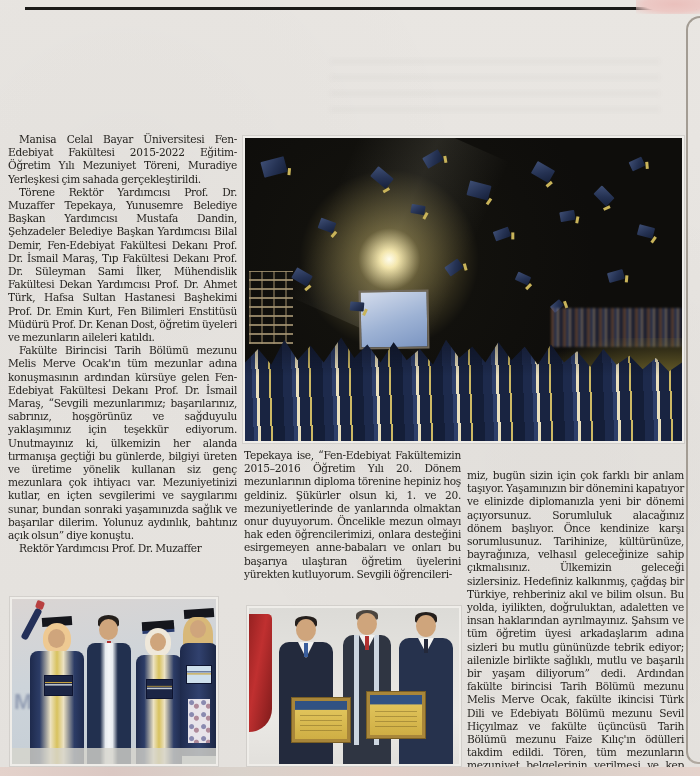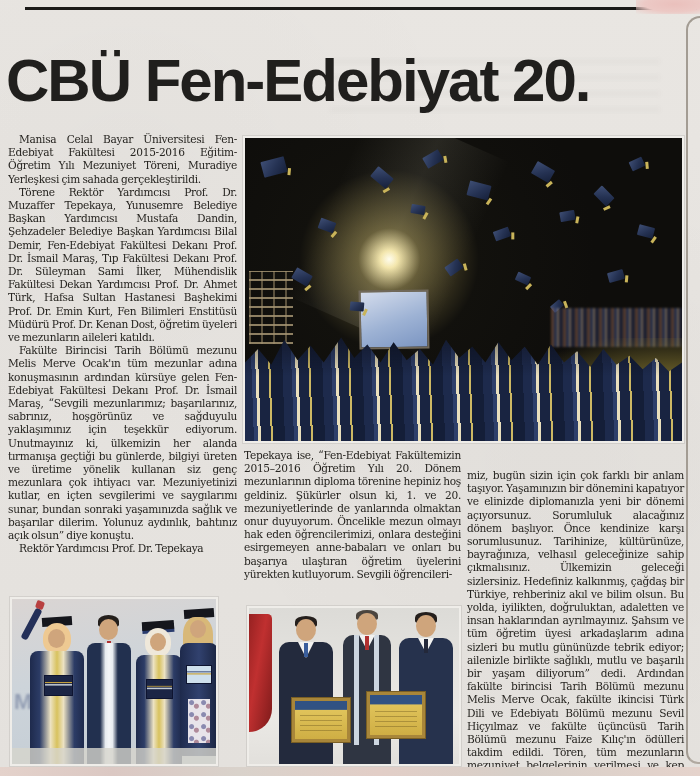--- a/index.html
+++ b/index.html
@@ -111,28 +111,28 @@
 </head>
 <body>
 
 <div class="page">
 
   <div class="top-rule"></div>
   <div class="pink-mark-tr"></div>
   <div class="ghost-bleed"></div>
 
   <h1 class="headline">
-    <span>CBÜ Fen-Edebiyat 20.</span><br>
+    <br>
   </h1>
 
   <div class="col col1">
-    <p>Manisa Celal Bayar Üniversitesi Fen-Edebiyat Fakültesi 2015-2016 Eğitim-Öğretim Yılı Mezuniyet Töreni, Muradiye Yerleşkesi çim sahada gerçekleştirildi.</p>
+    <p>Manisa Celal Bayar Üniversitesi Fen-Edebiyat Fakültesi 2015-2022 Eğitim-Öğretim Yılı Mezuniyet Töreni, Muradiye Yerleşkesi çim sahada gerçekleştirildi.</p>
     <p>Törene Rektör Yardımcısı Prof. Dr. Muzaffer Tepekaya, Yunusemre Belediye Başkan Yardımcısı Mustafa Dandin, Şehzadeler Belediye Başkan Yardımcısı Bilal Demir, Fen-Edebiyat Fakültesi Dekanı Prof. Dr. İsmail Maraş, Tıp Fakültesi Dekanı Prof. Dr. Süleyman Sami İlker, Mühendislik Fakültesi Dekan Yardımcısı Prof. Dr. Ahmet Türk, Hafsa Sultan Hastanesi Başhekimi Prof. Dr. Emin Kurt, Fen Bilimleri Enstitüsü Müdürü Prof. Dr. Kenan Dost, öğretim üyeleri ve mezunların aileleri katıldı.</p>
     <p>Fakülte Birincisi Tarih Bölümü mezunu Melis Merve Ocak'ın tüm mezunlar adına konuşmasının ardından kürsüye gelen Fen-Edebiyat Fakültesi Dekanı Prof. Dr. İsmail Maraş, “Sevgili mezunlarımız; başarılarınız, sabrınız, hoşgörünüz ve sağduyulu yaklaşımınız için teşekkür ediyorum. Unutmayınız ki, ülkemizin her alanda tırmanışa geçtiği bu günlerde, bilgiyi üreten ve üretime yönelik kullanan siz genç mezunlara çok ihtiyacı var. Mezuniyetinizi kutlar, en içten sevgilerimi ve saygılarımı sunar, bundan sonraki yaşamınızda sağlık ve başarılar dilerim. Yolunuz aydınlık, bahtınız açık olsun” diye konuştu.</p>
-    <p>Rektör Yardımcısı Prof. Dr. Tepekaya</p>
+    <p>Rektör Yardımcısı Prof. Dr. Muzaffer</p>
   </div>
 
   <div class="col col2">
     <p class="noindent">Tepekaya ise, “Fen-Edebiyat Fakültemizin 2015–2016 Öğretim Yılı 20. Dönem mezunlarının diploma törenine hepiniz hoş geldiniz. Şükürler olsun ki, 1. ve 20. mezuniyetlerinde de yanlarında olmaktan onur duyuyorum. Öncelikle mezun olmayı hak eden öğrencilerimizi, onlara desteğini esirgemeyen anne-babaları ve onları bu başarıya ulaştıran öğretim üyelerini yürekten kutluyorum. Sevgili öğrencileri-</p>
   </div>
 
   <div class="col col3">
     <p class="noindent"><span>miz, bugün sizin için çok farklı bir anlam taşıyor. Yaşamınızın bir dönemini kapatıyor ve elinizde diplomanızla yeni bir dönemi açıyorsunuz. Sorumluluk alacağınız dönem başlıyor. Önce kendinize karşı sorumlusunuz. Tarihinize, kültürünüze, bayrağınıza, velhasıl geleceğinize sahip çıkmalısınız. Ülkemizin geleceği sizlersiniz. Hedefiniz kalkınmış, çağdaş bir Türkiye, rehberiniz akıl ve bilim olsun. Bu yolda, iyilikten, doğruluktan, adaletten ve insan haklarından ayrılmayınız. Şahsım ve tüm öğretim üyesi arkadaşlarım adına sizleri bu mutlu gününüzde tebrik ediyor; ailenizle birlikte sağlıklı, mutlu ve başarılı bir yaşam diliyorum” dedi. Ardından fakülte birincisi Tarih Bölümü mezunu Melis Merve Ocak, fakülte ikincisi Türk Dili ve Edebiyatı Bölümü mezunu Sevil Hiçyılmaz ve fakülte üçüncüsü Tarih Bölümü mezunu Faize Kılıç'ın ödülleri takdim edildi. Tören, tüm mezunların mezuniyet belgelerinin verilmesi ve kep atma ile sona erdi.</span>&nbsp; <b class="credit">Haber Merkezi</b></p>
   </div>
 

